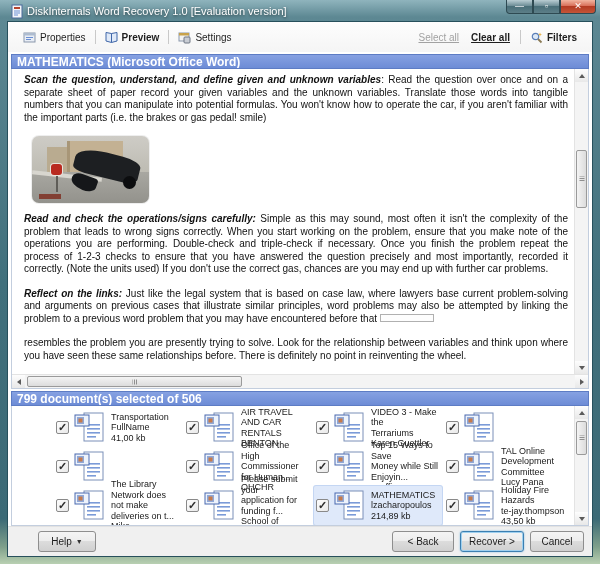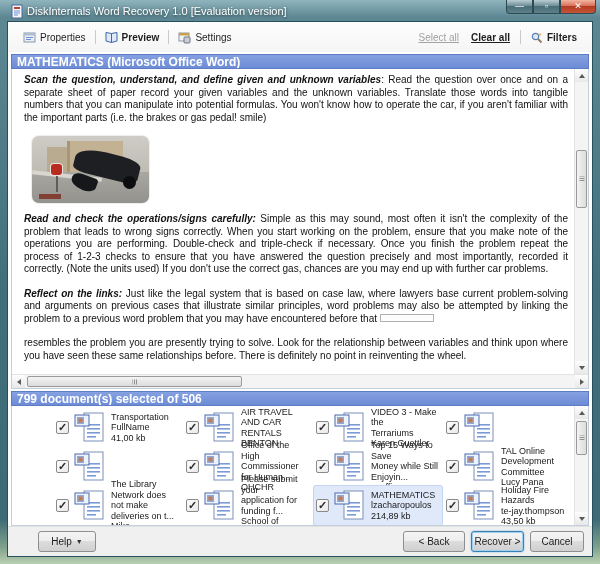--- a/index.html
+++ b/index.html
@@ -105,21 +105,21 @@
   
   .footer { flex:0 0 30px; display:flex; align-items:center; background:#f0f0f0; border-top:1px solid #e2e2e2; padding:0 8px 0 30px; }
   .btn {
     height:21px; font-size:10px; color:#1c1c1c; text-align:center;
     border:1px solid #8e8e8e; border-radius:3px;
     background:linear-gradient(180deg,#f4f4f4,#ededed 45%,#dddddd 46%,#d0d0d0);
     display:flex; align-items:center; justify-content:center; gap:4px; cursor:default;
   }
   .btn.help { width:58px; }
   .btn.back { width:62px; }
-  .btn.recover { width:53px; border-color:#3c7fb1; box-shadow:0 0 0 1px #9fd0ef inset, 0 0 2px #7ab8e0; }
+  .btn.recover { width:64px; border-color:#3c7fb1; box-shadow:0 0 0 1px #9fd0ef inset, 0 0 2px #7ab8e0; }
   .btn.cancel { width:54px; }
   .footer .spacer { flex:1; }
   .footer .gap { width:6px; }
   .dd-arrow { font-size:7px; color:#333; }
 </style>
 </head>
 <body>
 
 <div class="window">
 

